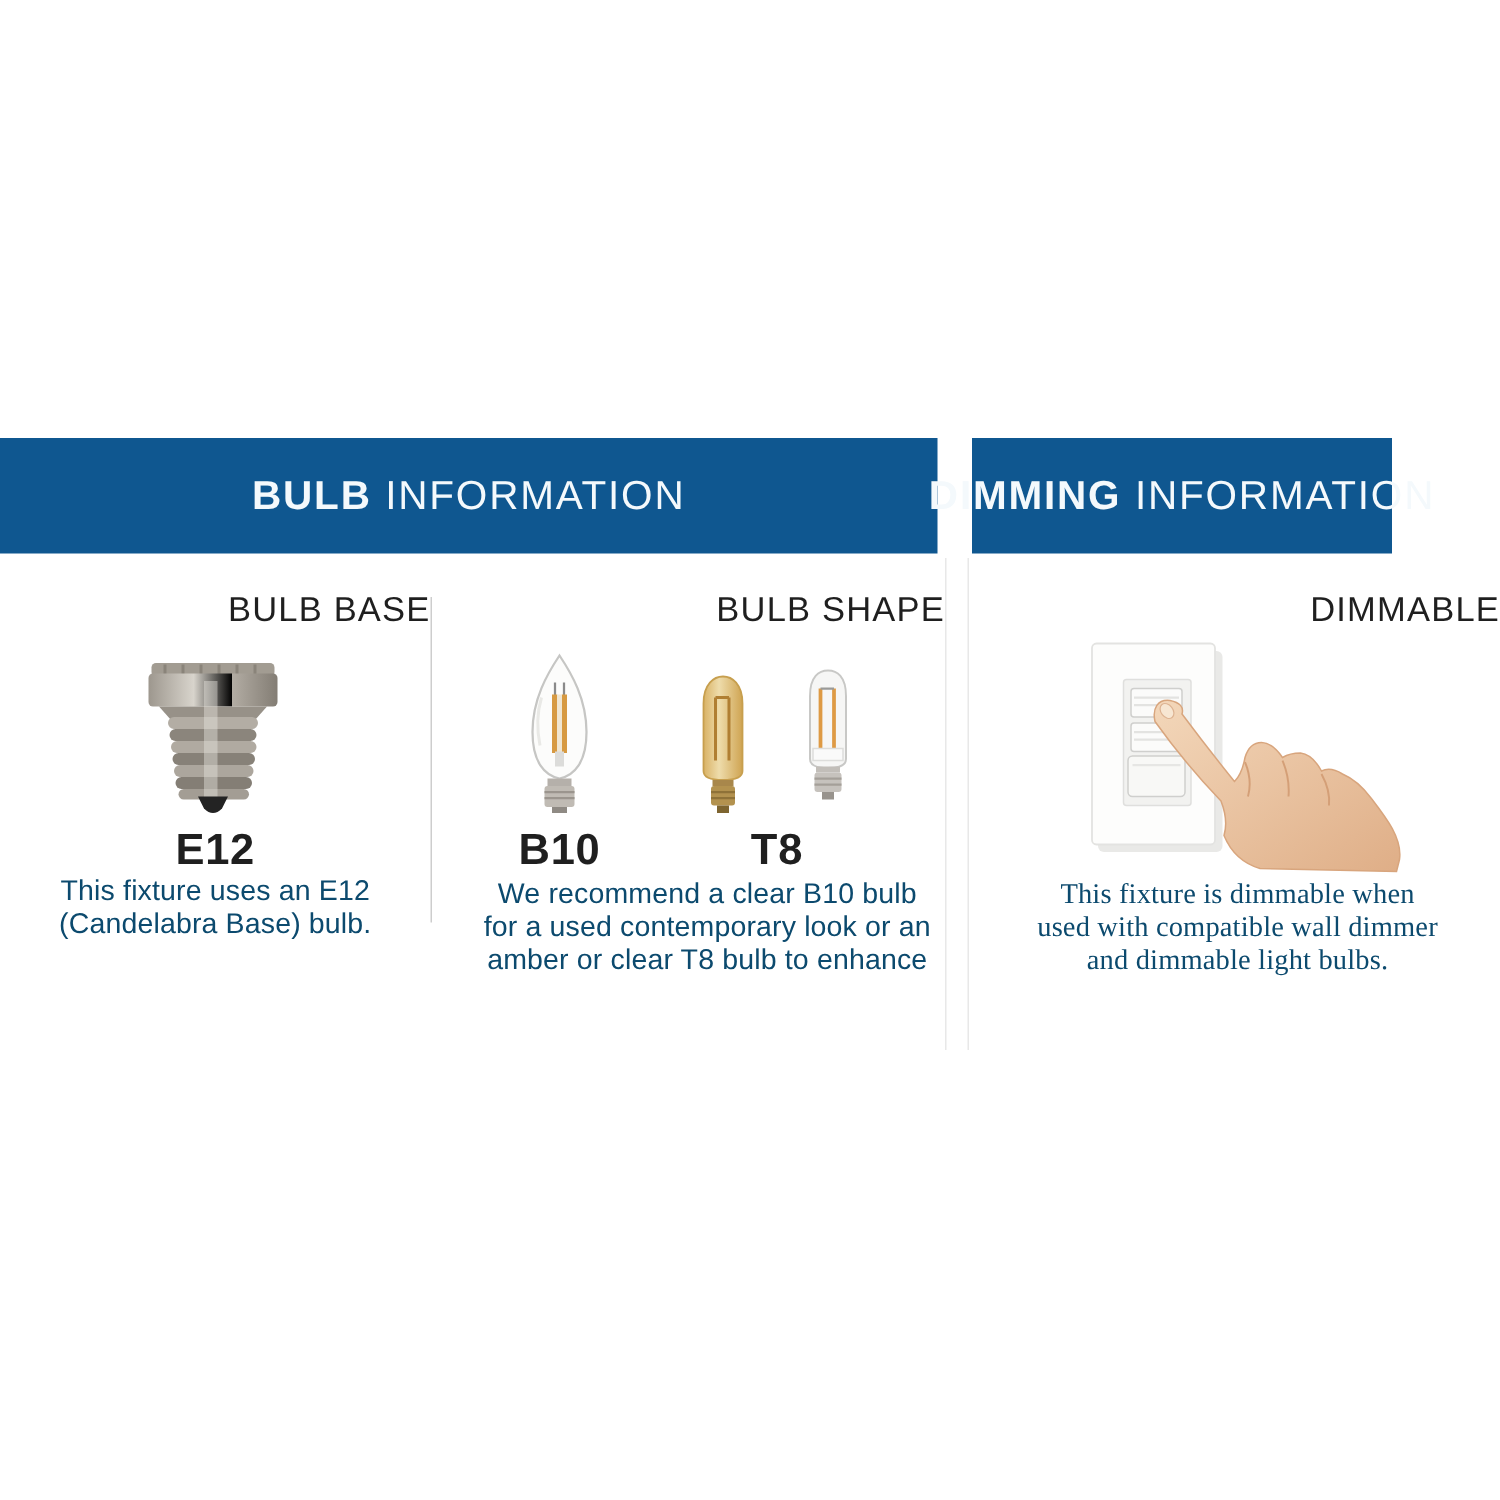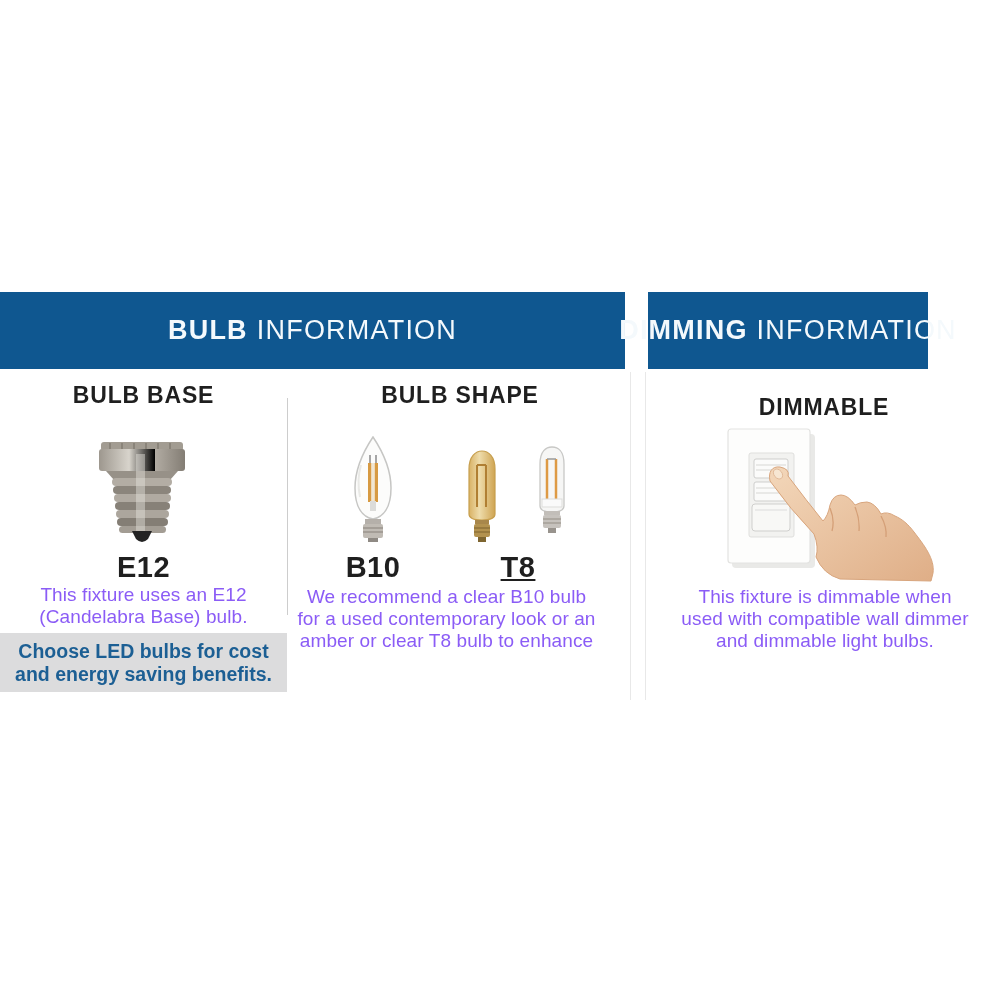--- a/index.html
+++ b/index.html
@@ -4,36 +4,36 @@
 <style>
   html,body{margin:0;padding:0;background:#ffffff;}
   .canvas{position:relative;width:1000px;height:1000px;background:#ffffff;overflow:hidden;
           font-family:"Liberation Sans",sans-serif;}
   .bar{position:absolute;top:292px;height:77px;background:#0f5790;display:flex;
        align-items:center;justify-content:center;color:#f4f9fc;font-size:27px;letter-spacing:1.2px;}
   .bar-left{left:0;width:625px;}
   .bar-right{left:648px;width:280px;}
   .hbold{font-weight:700;margin-right:9px;}
   .hreg{font-weight:400;}
-  .col-heading{position:absolute;top:382px;font-size:23px;font-weight:700;color:#1f1f1f;
-               letter-spacing:.8px;text-align:center;}
+  .col-heading{position:absolute;top:393px;font-size:23px;font-weight:400;color:#1f1f1f;
+               letter-spacing:.8px;text-align:right;}
   .heading-base{left:0;width:287px;}
   .heading-shape{left:290px;width:340px;}
-  .heading-dim{left:648px;width:352px;margin-top:12px;}
+  .heading-dim{left:648px;width:352px;}
   .bulb-label{position:absolute;top:551px;font-size:29px;font-weight:700;color:#1f1f1f;
               letter-spacing:.5px;text-align:center;}
   .label-e12{left:0;width:287px;}
   .label-b10{left:340px;width:66px;}
-  .label-t8{left:485px;width:66px;text-decoration:underline;}
-  .body{position:absolute;font-size:19px;line-height:22px;color:#8b5cf6;text-align:center;
+  .label-t8{left:485px;width:66px;}
+  .body{position:absolute;font-size:19px;line-height:22px;color:#0c4a6e;text-align:center;
         letter-spacing:.1px;}
   .body div{white-space:nowrap;}
   .body-base{left:10px;top:584px;width:267px;}
-  .body-shape{left:284px;top:586px;width:325px;}
-  .body-dim{left:660px;top:586px;width:330px;}
+  .body-shape{left:309px;top:586px;width:325px;}
+  .body-dim{left:660px;top:586px;width:330px;font-family:Liberation Serif, serif;}
   .tip-box{position:absolute;left:0;top:633px;width:287px;height:59px;background:#dcdcdd;
            display:flex;flex-direction:column;align-items:center;justify-content:center;
            font-size:19.5px;font-weight:700;line-height:23px;color:#1c5f94;text-align:center;}
   .tip-box div{white-space:nowrap;}
   .vline{position:absolute;width:1px;}
   .divider-col{left:287px;top:398px;height:217px;background:#cdcdcd;}
   .gap-a{left:630px;top:372px;height:328px;background:#e8e8e8;}
   .gap-b{left:645px;top:372px;height:328px;background:#e8e8e8;}
   .img{position:absolute;}
   .img-e12{left:98px;top:442px;}
@@ -96,24 +96,20 @@
       <rect x="38" y="12" width="9" height="78" fill="#e7e4de" opacity="0.45"></rect>
     </g>
     <path d="M34,89 L54,89 L50,97 Q44,103 38,97 Z" fill="#232323"></path>
   </svg>
 
   <div class="bulb-label label-e12">E12</div>
   <div class="body body-base">
     <div>This fixture uses an E12</div>
     <div>(Candelabra Base) bulb.</div>
   </div>
-  <div class="tip-box">
-    <div>Choose LED bulbs for cost</div>
-    <div>and energy saving benefits.</div>
-  </div>
 
   <svg class="img img-b10" width="44" height="108" viewBox="0 0 44 108">
     <path d="M22,2 C30,14 40,31 40,53 C40,73 32,82 22,84 C12,82 4,73 4,53 C4,31 14,14 22,2 Z" fill="#fcfcfb" stroke="#c6c6c4" stroke-width="1.5"></path>
     <path d="M10,30 C7,40 7,52 9,62" fill="none" stroke="#e9e9e6" stroke-width="2"></path>
     <g>
       <line x1="19" y1="20" x2="19" y2="29" stroke="#8a8a8a" stroke-width="1.5"></line>
       <line x1="25" y1="20" x2="25" y2="29" stroke="#8a8a8a" stroke-width="1.5"></line>
       <rect x="17" y="28" width="3.5" height="39" fill="#d79a42"></rect>
       <rect x="23.5" y="28" width="3.5" height="39" fill="#d79a42"></rect>
       <rect x="20.5" y="28" width="3" height="39" fill="#f0e6d2"></rect>

